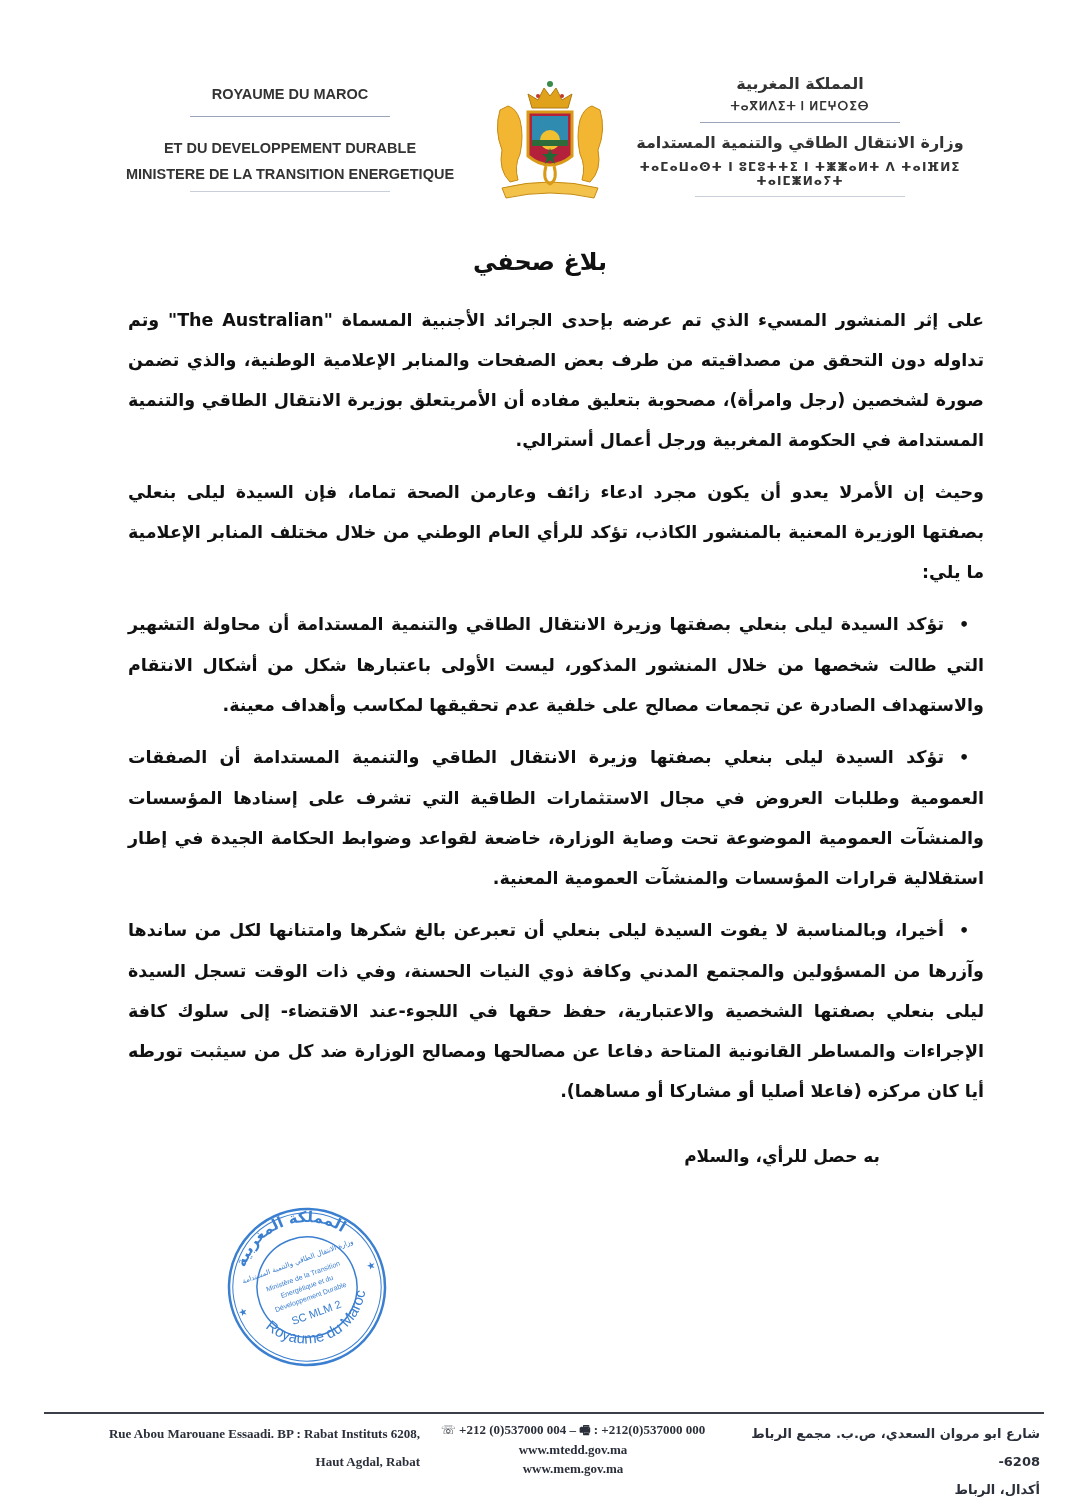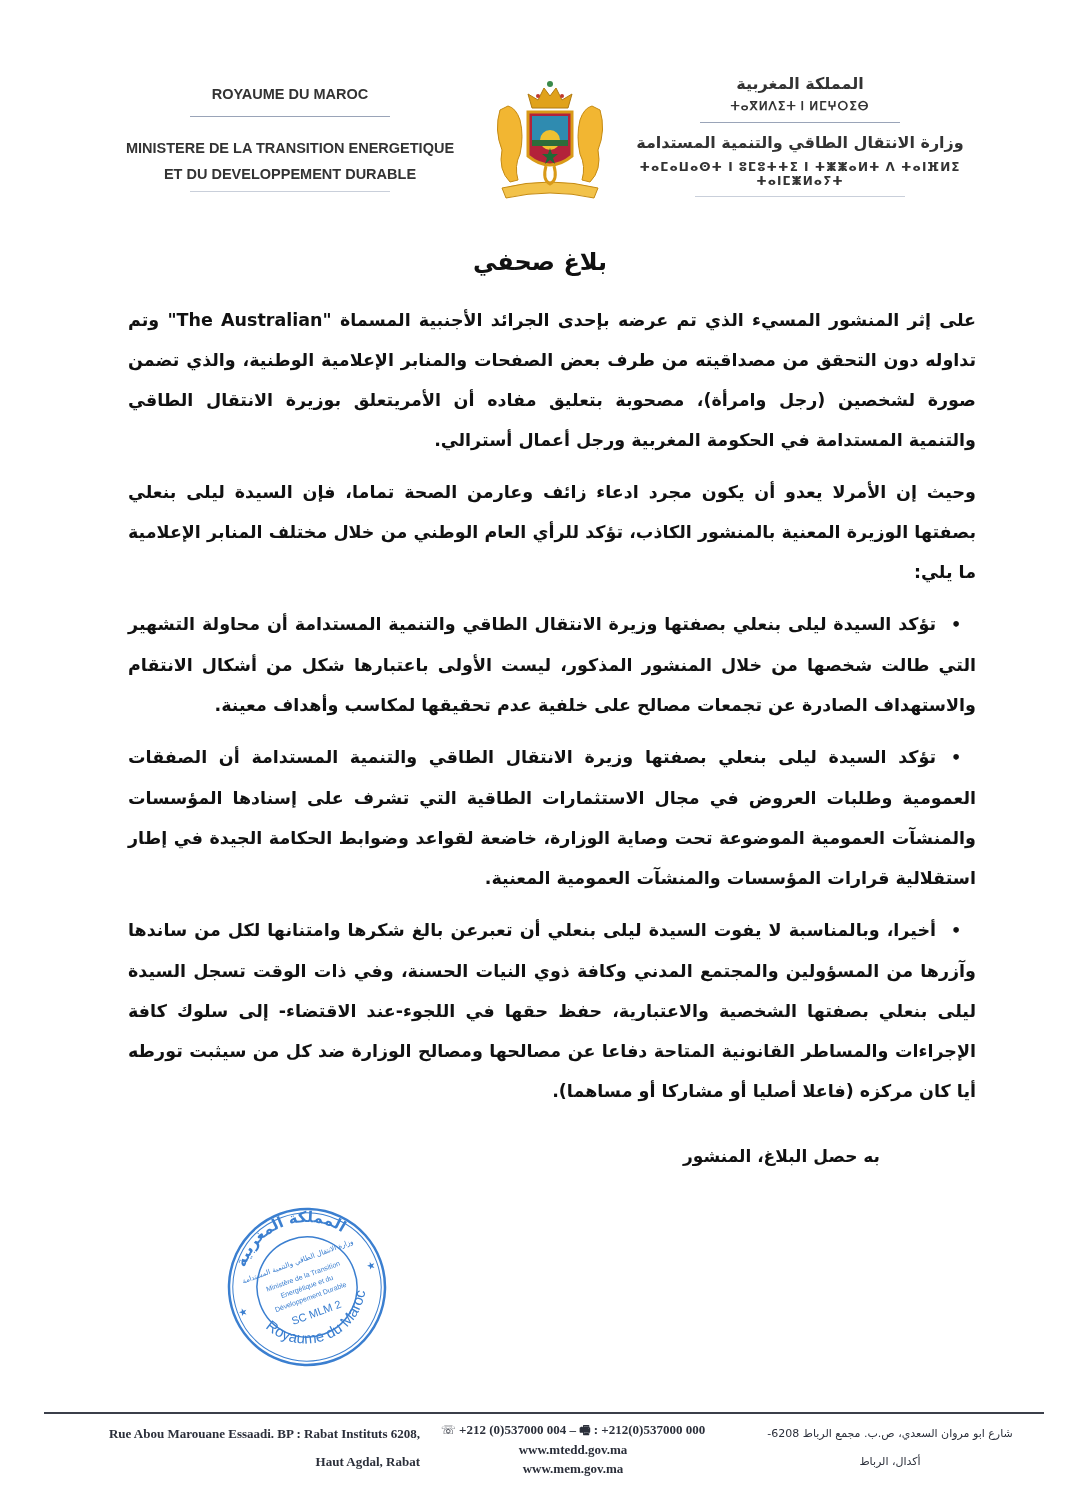--- a/index.html
+++ b/index.html
@@ -17,42 +17,42 @@
   .hdr-right .rule { width:200px; height:1px; background:#9aa4b8; margin:8px auto 10px auto; }
   .hdr-right .ar-ministry { font-family:"DejaVu Sans", sans-serif; font-size:16px; font-weight:bold; }
   .hdr-right .tf2 { font-family:"DejaVu Sans", sans-serif; font-size:12px; font-weight:bold; letter-spacing:1px; margin-top:8px; direction:ltr;text-align:center; }
   .hdr-right .rule2 { width:210px; height:1px; background:#c9cfda; margin:8px auto 0 auto; }
 
   .emblem { position:absolute; left:480px; top:70px; width:140px; height:140px; }
 
   .title { position:absolute; left:0; width:1080px; top:248px; text-align:center; direction:rtl; font-family:"DejaVu Sans", sans-serif; font-weight:bold; font-size:24px; color:#111; }
 
   .body { position:absolute; left:128px; top:300px; width:860px; direction:rtl; text-align:justify; font-family:"DejaVu Sans", sans-serif; font-weight:bold; font-size:17.5px; line-height:40px; color:#111; }
-  .body p { margin:0 12px 12px 0; }
+  .body p { margin:0 4px 12px 0; }
   .body .bullet { position:relative; padding-right:0; }
   .body .bullet .dot { display:inline-block; width:40px; text-align:center; font-size:16px; }
 
   .closing { position:absolute; left:560px; top:1146px; width:320px; text-align:right; direction:rtl; font-family:"DejaVu Sans", sans-serif; font-weight:bold; font-size:17px; color:#111; }
 
   .stamp { position:absolute; left:222px; top:1202px; width:170px; height:170px; }
 
   .footer-rule { position:absolute; left:44px; top:1412px; width:1000px; height:2px; background:#3b3f4a; }
   .footer-left { position:absolute; left:60px; top:1420px; width:360px; text-align:right; font-family:"Liberation Serif", serif; font-weight:bold; font-size:13px; color:#2b2f3a; line-height:28px; }
   .footer-mid { position:absolute; left:418px; top:1420px; width:310px; text-align:center; font-family:"Liberation Serif", serif; font-weight:bold; font-size:13px; color:#2b2f3a; line-height:19px; }
-  .footer-right { position:absolute; left:740px; top:1420px; width:300px; text-align:center; direction:rtl; font-family:"DejaVu Sans", sans-serif; font-weight:normal; font-size:11px; color:#2b2f3a; line-height:28px; }
+  .footer-right { position:absolute; left:740px; top:1420px; width:300px; text-align:right; direction:rtl; font-family:"DejaVu Sans", sans-serif; font-weight:bold; font-size:13px; color:#2b2f3a; line-height:28px; }
   .icon-phone, .icon-fax { font-family:"DejaVu Sans", sans-serif; font-size:12px; }
 </style>
 </head>
 <body>
 
 <div class="hdr-left">
   <div class="country">ROYAUME DU MAROC</div>
   <div class="rule"></div>
+  <div class="ministry">ET DU DEVELOPPEMENT DURABLE</div>
   <div class="ministry">MINISTERE DE LA TRANSITION ENERGETIQUE</div>
-  <div class="ministry">ET DU DEVELOPPEMENT DURABLE</div>
   <div class="rule2"></div>
 </div>
 
 <div class="emblem">
   <svg width="140" height="140" viewBox="0 0 140 140">
 
     <polygon points="52,38 88,38 92,24 82,30 76,18 70,26 64,18 58,30 48,24" fill="#e0a21a" stroke="#b07a10" stroke-width="1"></polygon>
     <circle cx="70" cy="14" r="3" fill="#3a8a4a"></circle>
     <circle cx="58" cy="26" r="2" fill="#c0392b"></circle>
     <circle cx="82" cy="26" r="2" fill="#c0392b"></circle>
@@ -83,21 +83,21 @@
 <div class="title">بلاغ صحفي</div>
 
 <div class="body">
   <p>على إثر المنشور المسيء الذي تم عرضه بإحدى الجرائد الأجنبية المسماة "The Australian" وتم تداوله دون التحقق من مصداقيته من طرف بعض الصفحات والمنابر الإعلامية الوطنية، والذي تضمن صورة لشخصين (رجل وامرأة)، مصحوبة بتعليق مفاده أن الأمريتعلق بوزيرة الانتقال الطاقي والتنمية المستدامة في الحكومة المغربية ورجل أعمال أسترالي.</p>
   <p>وحيث إن الأمرلا يعدو أن يكون مجرد ادعاء زائف وعارمن الصحة تماما، فإن السيدة ليلى بنعلي بصفتها الوزيرة المعنية بالمنشور الكاذب، تؤكد للرأي العام الوطني من خلال مختلف المنابر الإعلامية ما يلي:</p>
   <p class="bullet"><span class="dot">•</span><span>تؤكد السيدة ليلى بنعلي بصفتها وزيرة الانتقال الطاقي والتنمية المستدامة أن محاولة التشهير التي طالت شخصها من خلال المنشور المذكور، ليست الأولى باعتبارها شكل من أشكال الانتقام والاستهداف الصادرة عن تجمعات مصالح على خلفية عدم تحقيقها لمكاسب وأهداف معينة.</span></p>
   <p class="bullet"><span class="dot">•</span><span>تؤكد السيدة ليلى بنعلي بصفتها وزيرة الانتقال الطاقي والتنمية المستدامة أن الصفقات العمومية وطلبات العروض في مجال الاستثمارات الطاقية التي تشرف على إسنادها المؤسسات والمنشآت العمومية الموضوعة تحت وصاية الوزارة، خاضعة لقواعد وضوابط الحكامة الجيدة في إطار استقلالية قرارات المؤسسات والمنشآت العمومية المعنية.</span></p>
   <p class="bullet"><span class="dot">•</span><span>أخيرا، وبالمناسبة لا يفوت السيدة ليلى بنعلي أن تعبرعن بالغ شكرها وامتنانها لكل من ساندها وآزرها من المسؤولين والمجتمع المدني وكافة ذوي النيات الحسنة، وفي ذات الوقت تسجل السيدة ليلى بنعلي بصفتها الشخصية والاعتبارية، حفظ حقها في اللجوء-عند الاقتضاء- إلى سلوك كافة الإجراءات والمساطر القانونية المتاحة دفاعا عن مصالحها ومصالح الوزارة ضد كل من سيثبت تورطه أيا كان مركزه (فاعلا أصليا أو مشاركا أو مساهما).</span></p>
 </div>
 
-<div class="closing">به حصل البلاغ، المنشور</div>
+<div class="closing">به حصل للرأي، والسلام</div>
 
 <div class="stamp">
   <svg width="170" height="170" viewBox="0 0 170 170">
     <defs>
       <path id="outerArcTop" d="M20,85 A65,65 0 0 1 150,85"></path>
       <path id="outerArcBottom" d="M28,100 A60,60 0 0 0 142,100"></path>
     </defs>
     <g transform="rotate(-20 85 85)">
       <circle cx="85" cy="85" r="78" fill="none" stroke="#3b7fd0" stroke-width="2.5"></circle>
       <circle cx="85" cy="85" r="74" fill="none" stroke="#3b7fd0" stroke-width="1"></circle>

